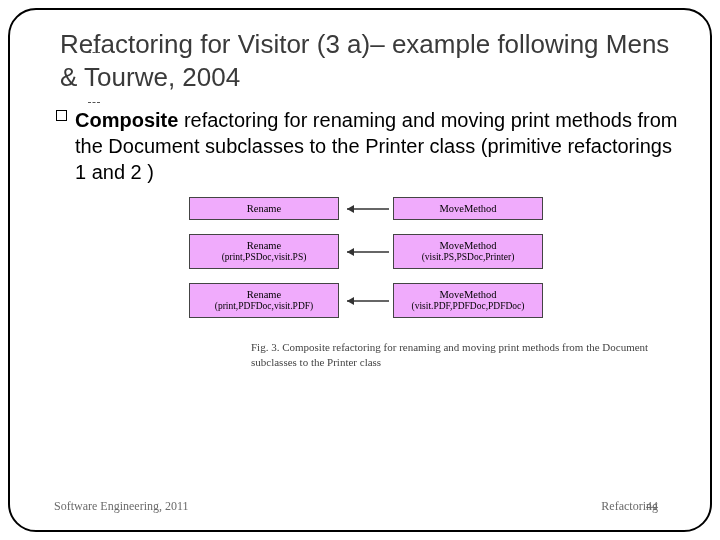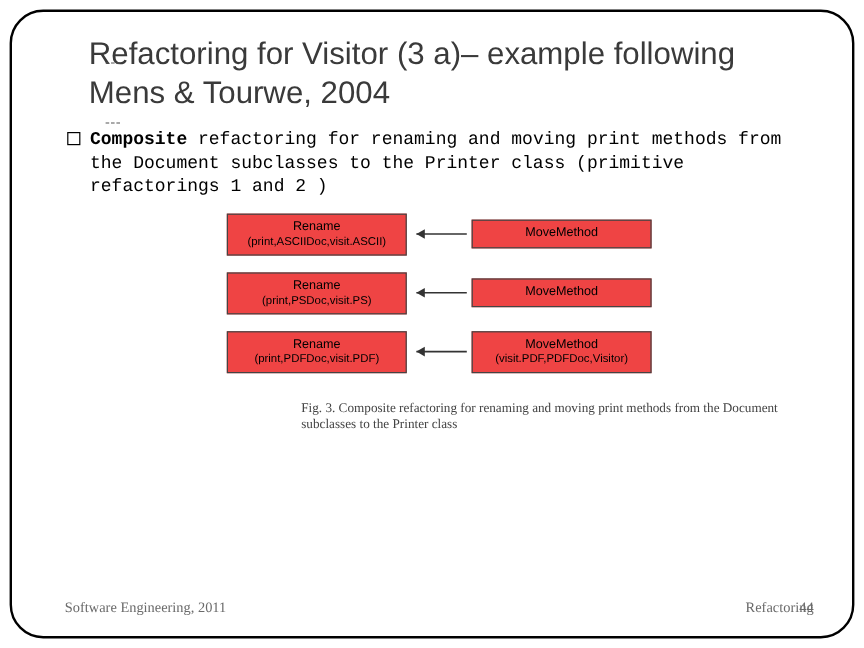--- a/index.html
+++ b/index.html
@@ -19,61 +19,61 @@
     border: 2px solid #000;
     border-radius: 28px;
     padding: 18px 28px 10px 40px;
   }
   .title {
     font-size: 26px;
     color: #3a3a3a;
     font-weight: 400;
     line-height: 1.25;
     margin-bottom: 14px;
-    margin-left: 24px;
+    margin-left: 10px;
   }
   .bullet-row {
     display: flex;
     align-items: flex-start;
     gap: 8px;
     margin-left: 6px;
     margin-bottom: 10px;
   }
   .bullet-box {
     width: 11px;
     height: 11px;
     border: 1.4px solid #000;
     flex: 0 0 auto;
     margin-top: 3px;
   }
   .bullet-text {
-    font-family: Liberation Mono, monospace;
-    font-size: 15px;
+    font-family: Liberation Sans, sans-serif;
+    font-size: 20px;
     line-height: 1.3;
     color: #000;
   }
   .bold { font-weight: 700; }
   .diagram {
     margin: 12px auto 0 auto;
     width: 430px;
   }
   .row {
     display: flex;
     align-items: center;
     justify-content: center;
     gap: 0;
     margin-bottom: 14px;
     position: relative;
   }
   .node {
     border: 1.2px solid #444;
-    background: #ef4444;
+    background: #f0abfc;
     padding: 4px 6px;
     text-align: center;
-    font-family: Liberation Sans, sans-serif;
+    font-family: Liberation Serif, serif;
     font-size: 10px;
     line-height: 1.25;
     min-width: 150px;
   }
   .node .hd { font-size: 10.5px; }
   .node .args { font-size: 9.5px; }
   .arrow {
     width: 54px;
     height: 14px;
     position: relative;
@@ -92,21 +92,21 @@
     color: #444;
     line-height: 1.35;
     text-align: left;
     margin: 22px 0 0 100px;
     width: 400px;
   }
   .footer {
     position: absolute;
     bottom: 16px;
     left: 44px;
-    right: 32px;
+    right: 52px;
     display: flex;
     justify-content: space-between;
     align-items: flex-end;
     font-family: "Times New Roman", Times, serif;
     font-size: 12px;
     color: #6a6a6a;
   }
   .footer .mid { position:absolute; left:0; right:0; text-align:right; pointer-events:none;}
   .footer .left, .footer .right { position: relative; z-index:1; }
 </style>
@@ -124,21 +124,20 @@
     </p>
   </div>
 
   <div class="diagram">
     <span class="dash-connector" style="top:42px"></span>
     <span class="dash-connector" style="top:92px"></span>
 
     <div class="row">
       <div class="node">
         <div class="hd">Rename</div>
-        <div class="args">(print,ASCIIDoc,visit.ASCII)</div>
       </div>
       <div class="arrow">
         <svg width="54" height="14">
             <line x1="8" y1="7" x2="50" y2="7" stroke="#333" stroke-width="1.3"></line>
             <polygon points="8,7 15,3 15,11" fill="#333"></polygon>
           </svg>
       </div>
       <div class="node">
         <div class="hd">MoveMethod</div>
       </div>
@@ -150,37 +149,38 @@
         <div class="args">(print,PSDoc,visit.PS)</div>
       </div>
       <div class="arrow">
         <svg width="54" height="14">
             <line x1="8" y1="7" x2="50" y2="7" stroke="#333" stroke-width="1.3"></line>
             <polygon points="8,7 15,3 15,11" fill="#333"></polygon>
           </svg>
       </div>
       <div class="node">
         <div class="hd">MoveMethod</div>
+        <div class="args">(visit.PS,PSDoc,Printer)</div>
       </div>
     </div>
 
     <div class="row">
       <div class="node">
         <div class="hd">Rename</div>
         <div class="args">(print,PDFDoc,visit.PDF)</div>
       </div>
       <div class="arrow">
         <svg width="54" height="14">
             <line x1="8" y1="7" x2="50" y2="7" stroke="#333" stroke-width="1.3"></line>
             <polygon points="8,7 15,3 15,11" fill="#333"></polygon>
           </svg>
       </div>
       <div class="node">
         <div class="hd">MoveMethod</div>
-        <div class="args">(visit.PDF,PDFDoc,Visitor)</div>
+        <div class="args">(visit.PDF,PDFDoc,PDFDoc)</div>
       </div>
     </div>
 
     <p class="caption">Fig. 3.  Composite refactoring for renaming and moving print methods from the Document subclasses to the Printer class</p>
   </div>
 
   <div class="footer">
     <span class="left">Software Engineering, 2011</span>
     <span class="mid">Refactoring</span>
     <span class="right">44</span>

